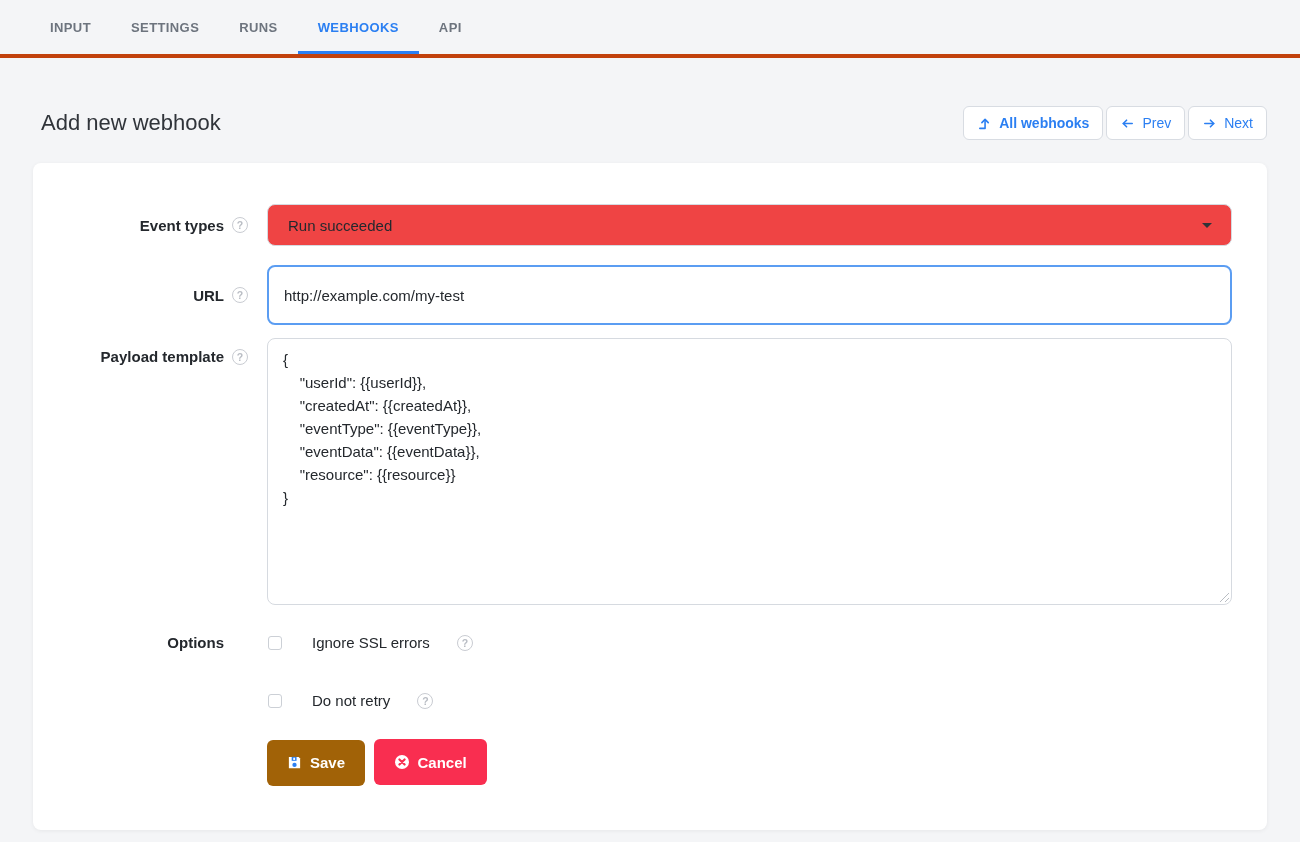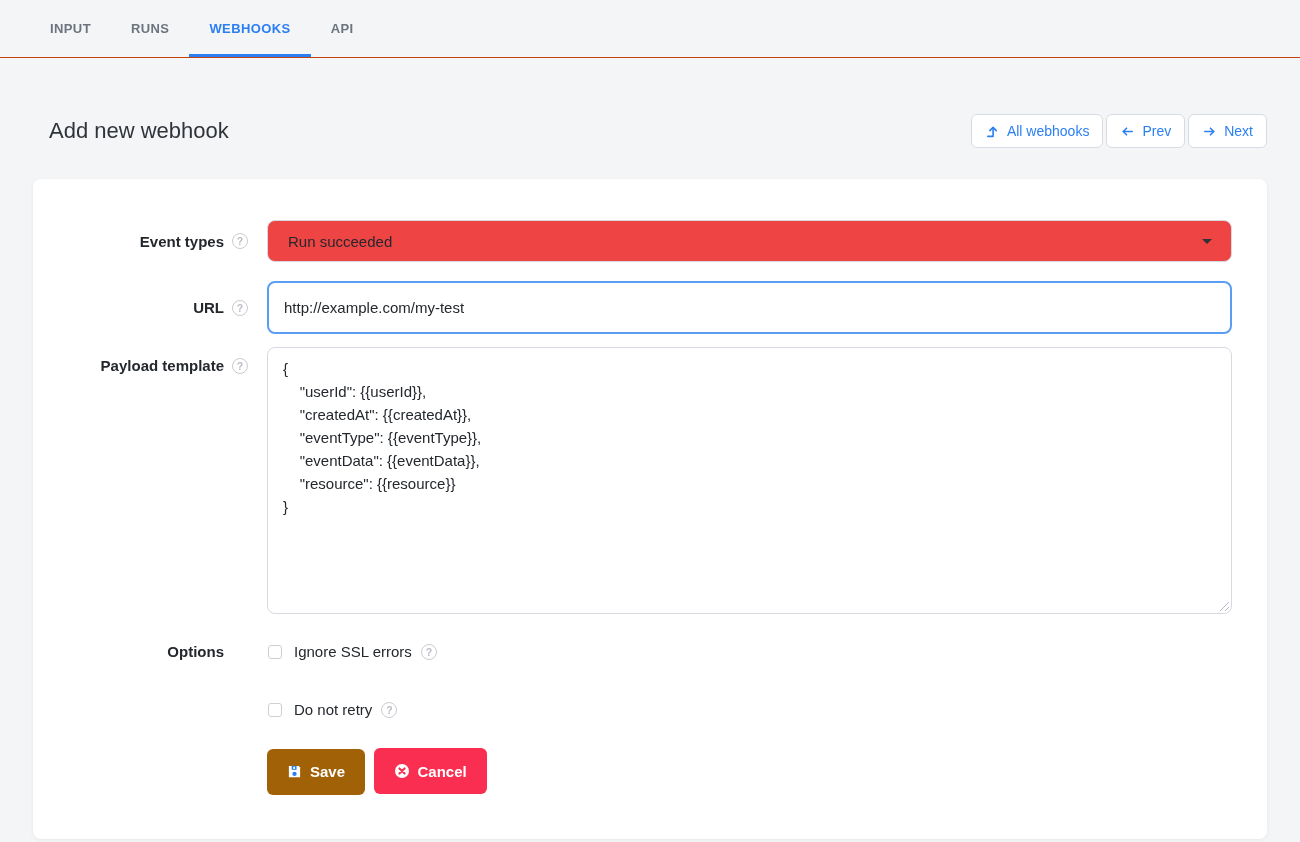--- a/index.html
+++ b/index.html
@@ -8,45 +8,45 @@
     width:1300px; height:842px; overflow:hidden;
     background:#f4f5f7;
     font-family:"Liberation Sans", sans-serif;
     color:#2e3338;
   }
 
   
   .tabbar {
     display:flex; align-items:stretch;
     height:58px; padding-left:30px;
-    border-bottom:1px solid #c2410c;
+    border-bottom:4px solid #c2410c;
     background:#f4f5f7;
   }
   .tab {
     display:flex; align-items:center;
     padding:0 20px;
     font-size:13px; font-weight:700; letter-spacing:.4px;
     color:#6d747e; cursor:pointer;
   }
   .tab.active { color:#2b7ff2; box-shadow:inset 0 -3px 0 #2b7ff2; }
 
   
   .header-row {
     display:flex; justify-content:space-between; align-items:center;
     padding:0 33px; margin-top:44px;
   }
-  .page-title { font-size:22px; font-weight:400; color:#30343a; margin:16px; }
+  .page-title { font-size:22px; font-weight:400; color:#30343a; margin:8px; }
   .header-buttons { display:flex; gap:3px; }
   .hbtn {
     display:inline-flex; align-items:center; gap:7px;
     height:34px; padding:0 13px;
     background:#fff; border:1px solid #d8dce2; border-radius:6px;
     color:#2b7ff2; font-size:14px; font-family:inherit; cursor:pointer;
   }
-  .hbtn.strong { font-weight:400; }
+  .hbtn.strong { font-weight:700; }
 
   
   .card {
     margin:19px 33px 0;
     background:#fff; border-radius:8px;
     box-shadow:0 1px 4px rgba(0,0,0,.06);
     padding:41px 35px 44px;
   }
 
   .form-row { display:flex; align-items:center; }
@@ -72,42 +72,42 @@
     font-size:15px; color:#24282d; cursor:pointer; position:relative;
   }
   .caret {
     position:absolute; right:19px; top:18px;
     width:0; height:0;
     border-left:5px solid transparent; border-right:5px solid transparent;
     border-top:5px solid #2e3338;
   }
 
   input.url {
-    width:100%; height:53px;
+    width:100%; height:60px;
     border:2px solid #5b9df2; border-radius:8px;
     padding:0 15px; font-size:15px; font-family:inherit; color:#24282d;
     outline:none; background:#fff;
   }
 
   textarea.payload {
     display:block; width:100%; height:267px;
     border:1px solid #d6dae0; border-radius:8px;
     padding:9px 15px;
     font-size:15px; line-height:23px;
     font-family:"Liberation Sans", sans-serif; color:#24282d;
     resize:none; outline:none;
   }
   .grip {
     position:absolute; right:3px; bottom:3px;
     width:12px; height:12px;
     background:repeating-linear-gradient(135deg, transparent 0 2.5px, #b9bdc3 2.5px 3.7px);
     clip-path:polygon(100% 0, 100% 100%, 0 100%);
   }
 
-  .check-row { display:flex; align-items:center; gap:9px; font-size:15px; color:#24282d; }
+  .check-row { display:flex; align-items:center; gap:27px; font-size:15px; color:#24282d; }
   .checkbox {
     appearance:none; -webkit-appearance:none;
     width:14px; height:14px; margin:0 3px 0 1px;
     border:1px solid #ccd0d6; border-radius:3px; background:#fff; cursor:pointer;
   }
 
   .row-select   { margin-bottom:19px; }
   .row-url      { margin-bottom:13px; }
   .row-payload  { margin-bottom:29px; }
   .row-options  { margin-bottom:41px;align-items:flex-end; }
@@ -121,20 +121,21 @@
     color:#fff; font-size:15px; font-weight:600; font-family:inherit; cursor:pointer;
   }
   .btn.save   { background:#a16207; margin-right:4px; }
   .btn.cancel { background:#f92e50; }
 </style>
 </head>
 <body>
 
 <div class="tabbar">
   <div class="tab">INPUT</div>
+  <div class="tab">SETTINGS</div>
   <div class="tab">RUNS</div>
   <div class="tab active">WEBHOOKS</div>
   <div class="tab">API</div>
 </div>
 
 <div class="header-row">
   <h1 class="page-title">Add new webhook</h1>
   <div class="header-buttons">
     <button class="hbtn strong">
       <span style="display:inline-flex">

